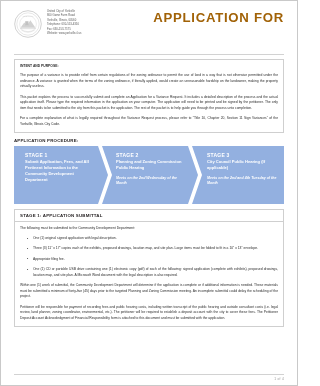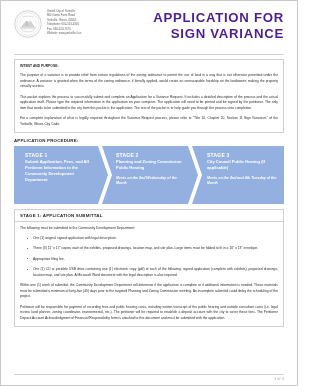--- a/index.html
+++ b/index.html
@@ -48,21 +48,21 @@
   .title-wrap {
     margin-left: auto;
     text-align: right;
     padding-top: 2px;
   }
   .title-line {
     font-size: 13.2px;
     font-weight: bold;
     letter-spacing: 0.055em;
     line-height: 1.18;
-    color: #4c1d95;
+    color: #a16207;
     white-space: nowrap;
   }
   .rule {
     border-top: 1px solid #d2d2d2;
     margin: 2px 0 4px 0;
   }
 
   
   .panel {
     border: 1px solid #cfcfcf;
@@ -206,21 +206,20 @@
       <div>United City of Yorkville</div>
       <div>800 Game Farm Road</div>
       <div>Yorkville, Illinois, 60560</div>
       <div>Telephone: 630-553-4350</div>
       <div>Fax: 630-553-7575</div>
       <div>Website: www.yorkville.il.us</div>
     </div>
 
     <div class="title-wrap">
       <div class="title-line">APPLICATION FOR</div>
-      <div class="title-line">SIGN VARIANCE</div>
     </div>
   </div>
 
   <div class="rule"></div>
 
   <div class="panel">
     <div class="panel-body">
       <p class="body-text" style="font-weight:bold;margin-bottom:3px;">INTENT AND PURPOSE:</p>
       <p class="body-text">The purpose of a variance is to provide relief from certain regulations of the zoning ordinance to permit the use of land in a way that is not otherwise permitted under the ordinance. A variance is granted when the terms of the zoning ordinance, if literally applied, would create an unreasonable hardship on the landowner, making the property virtually useless.</p>
       <p class="body-text">This packet explains the process to successfully submit and complete an Application for a Variance Request. It includes a detailed description of the process and the actual application itself. Please type the required information in the application on your computer. The application will need to be printed and be signed by the petitioner. The only item that needs to be submitted to the city from this packet is the application. The rest of the packet is to help guide you through the process unto completion.</p>

